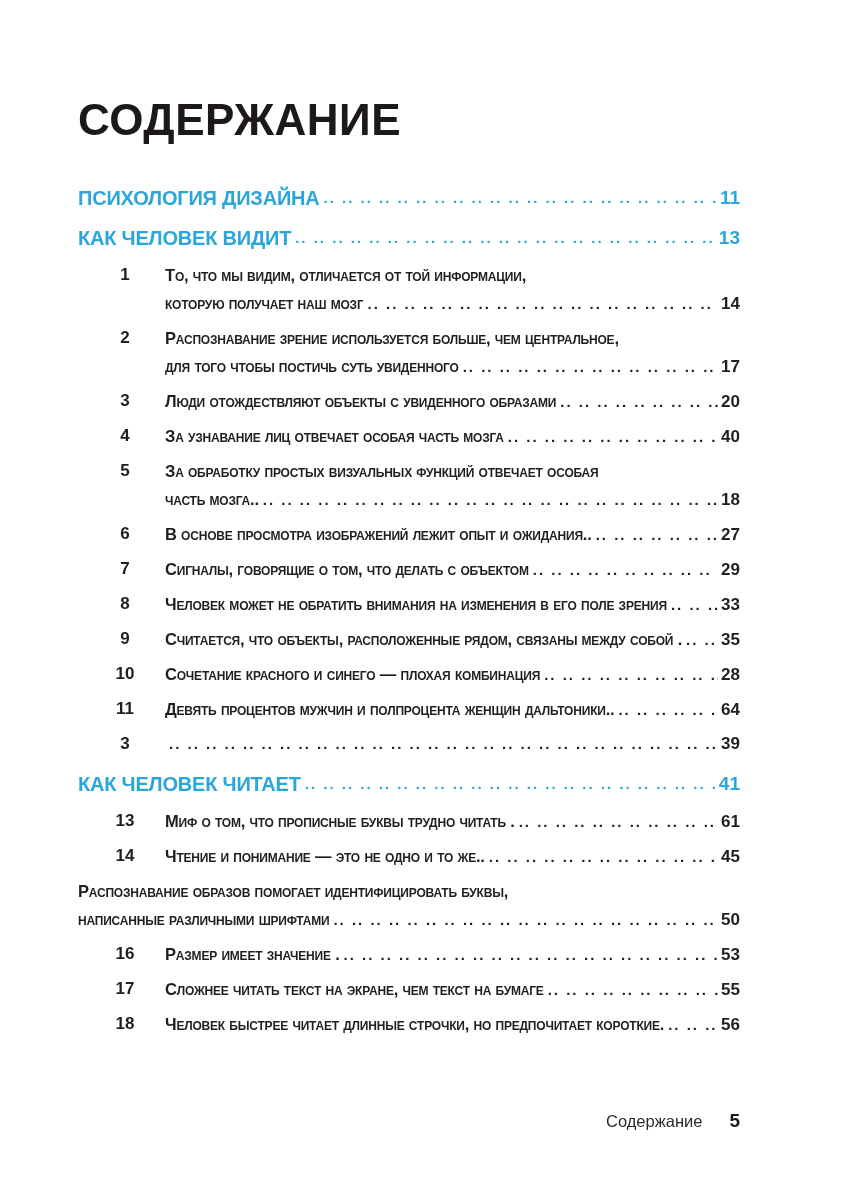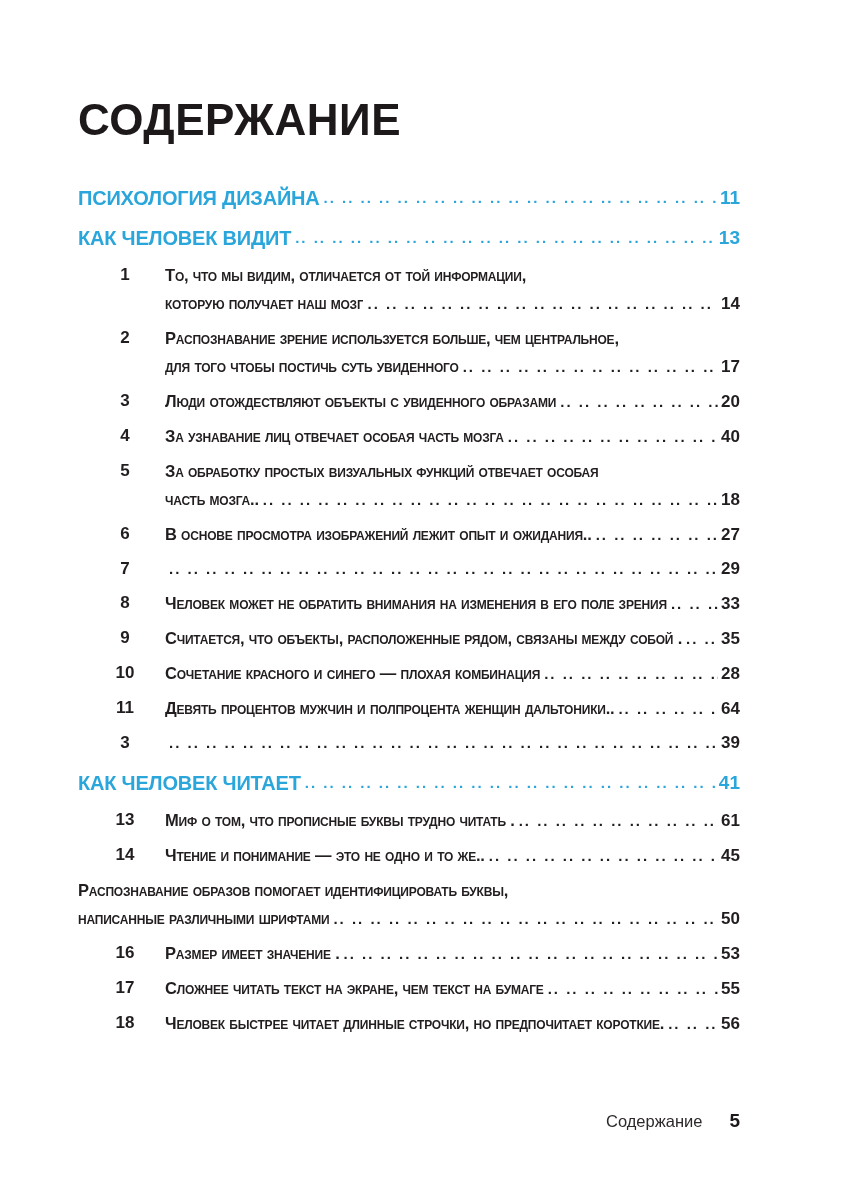--- a/index.html
+++ b/index.html
@@ -167,20 +167,21 @@
             <span class="line-text">В основе просмотра изображений лежит опыт и ожидания..</span>
             <span class="leader">.. .. .. .. .. .. .. .. .. .. .. .. .. .. .. .. .. .. .. .. .. .. .. .. .. .. .. .. .. .. .. .. .. .. .. .. .. .. .. .. .. .. .. .. .. .. .. .. .. .. .. .. .. .. .. .. .. .. .. .. </span>
             <span class="page-num">27</span>
           </div>
         </div>
       </div>
       <div class="entry">
         <span class="num">7</span>
         <div class="etext">
           <div class="line">
+            <span class="line-text">Сигналы, говорящие о том, что делать с объектом</span>
             <span class="leader">.. .. .. .. .. .. .. .. .. .. .. .. .. .. .. .. .. .. .. .. .. .. .. .. .. .. .. .. .. .. .. .. .. .. .. .. .. .. .. .. .. .. .. .. .. .. .. .. .. .. .. .. .. .. .. .. .. .. .. .. </span>
             <span class="page-num">29</span>
           </div>
         </div>
       </div>
       <div class="entry">
         <span class="num">8</span>
         <div class="etext">
           <div class="line">
             <span class="line-text">Человек может не обратить внимания на изменения в его поле зрения</span>

